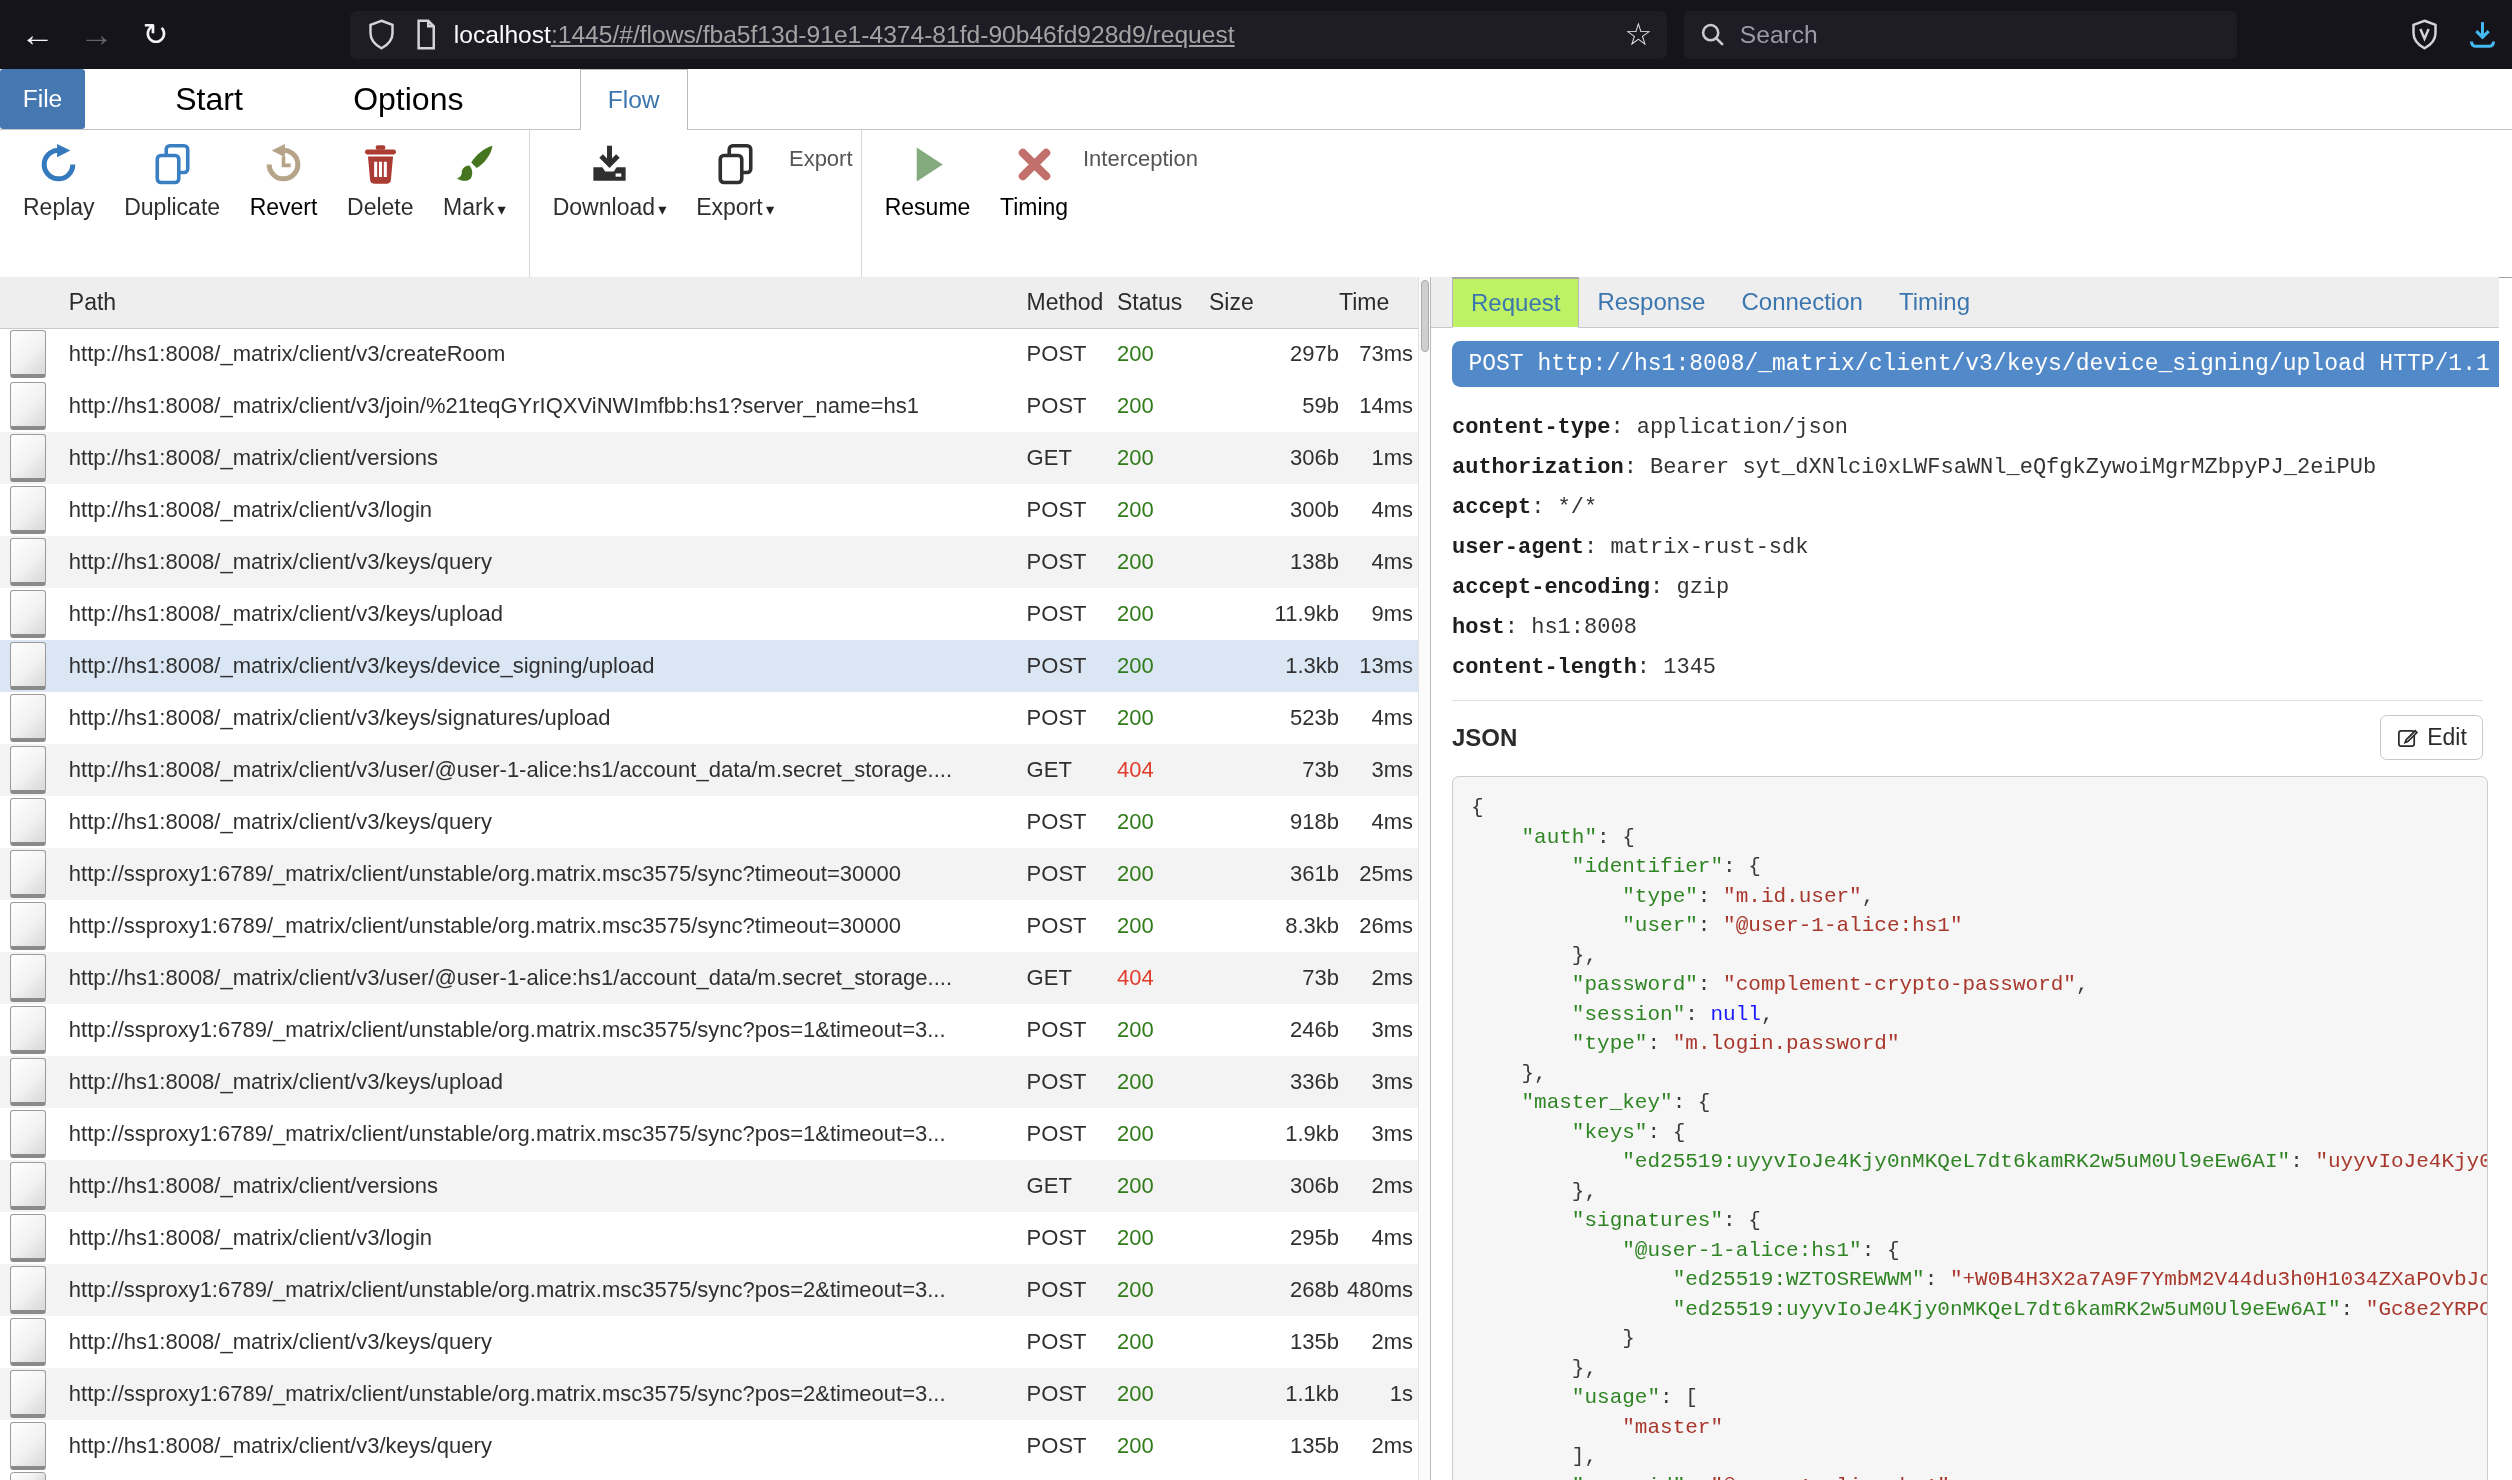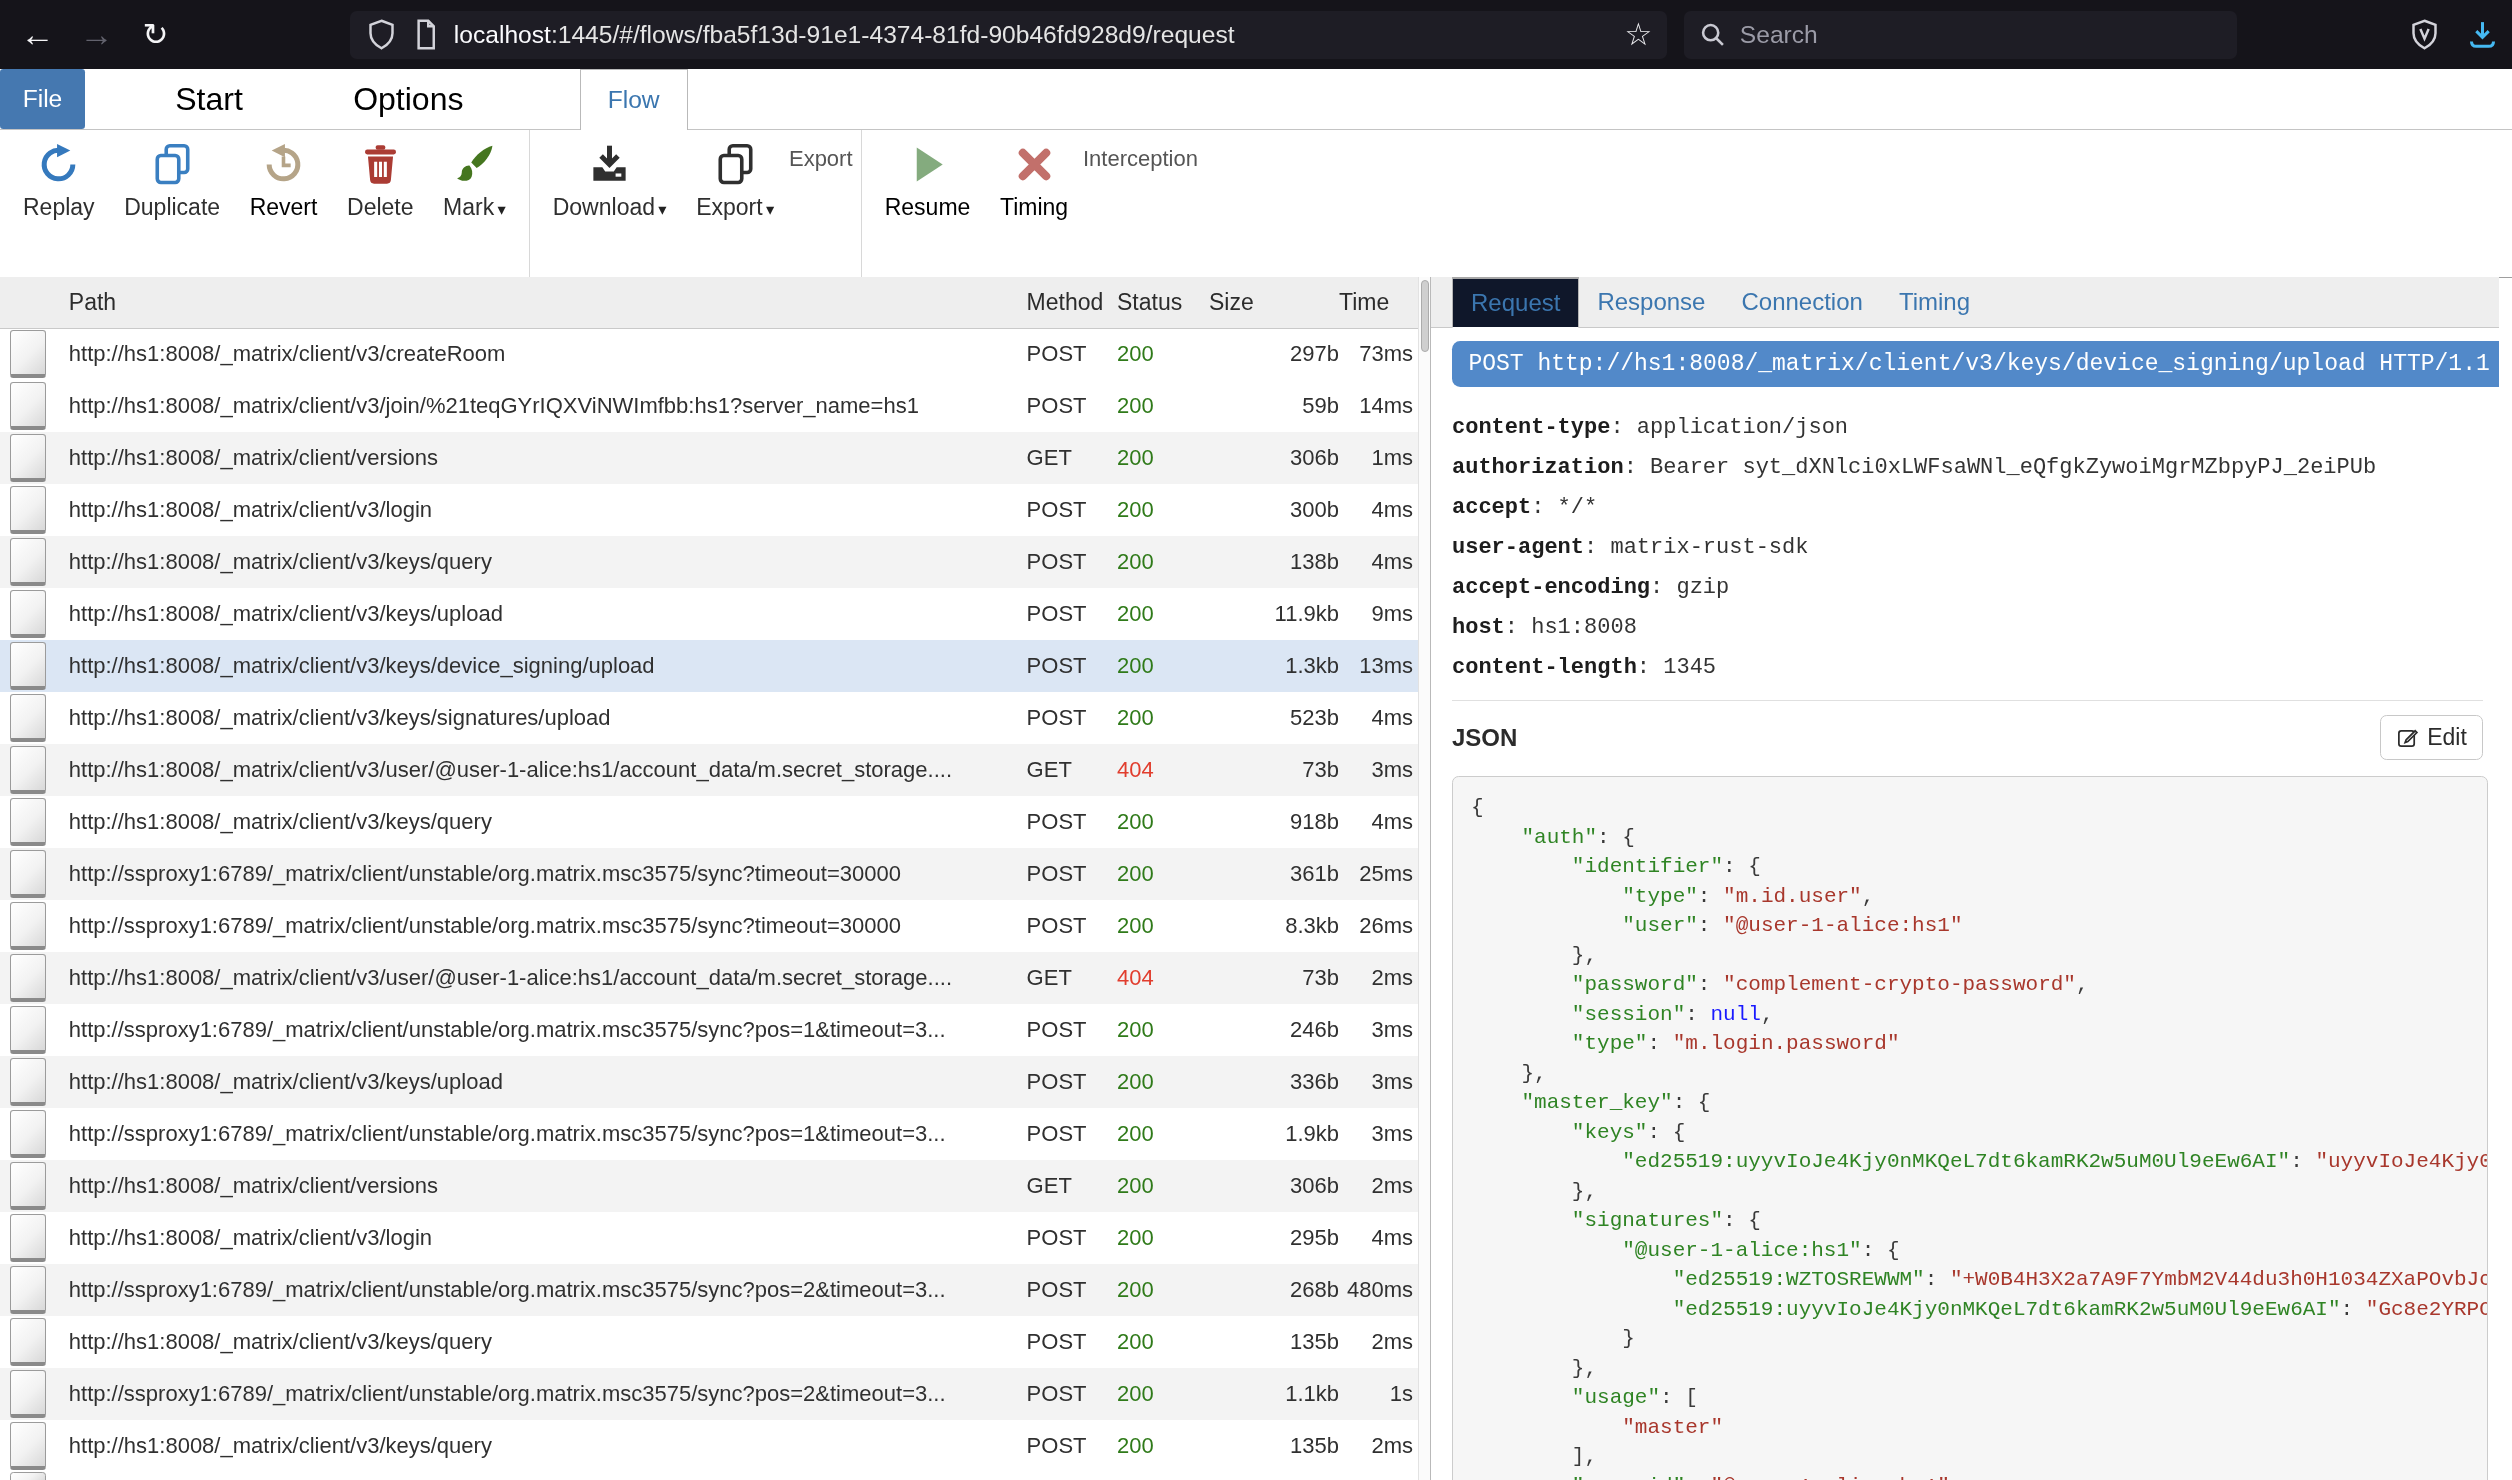--- a/index.html
+++ b/index.html
@@ -10,21 +10,21 @@
   
   .chrome { position:absolute; left:0; top:0; width:2512px; height:69px; background:#15141a; }
   .chrome .navbtn { position:absolute; top:0; height:69px; width:49px; display:flex; align-items:center;
                     justify-content:center; font-size:34px; color:#f4f4f6; }
   .chrome .navbtn.dim { color:#62626d; }
   .urlbar { position:absolute; left:350px; top:10.7px; width:1317px; height:48px; background:#1e1d25;
             border-radius:6.6px; display:flex; align-items:center; padding:0 14.8px; }
   .urlbar .ic { width:33px; height:33px; margin-right:11.5px; color:#d3d3da; flex:0 0 auto; }
   .url-text { flex:1 1 auto; font-size:24.6px; white-space:nowrap; overflow:hidden; }
   .url-host { color:#fbfbfe; }
-  .url-rest { color:#e5e5e5; }
+  .url-rest { color:#a3a3a3;text-decoration:underline; }
   .star { color:#ededf0; font-size:31px; margin-left:9.8px; }
   .searchbar { position:absolute; left:1684px; top:10.7px; width:553px; height:48px; background:#1e1d25;
                border-radius:6.6px; display:flex; align-items:center; padding:0 14.8px; }
   .searchbar .ic { width:28px; height:28px; margin-right:13px; color:#c9c9d2; }
   .search-ph { color:#9b9ba7; font-size:24.6px; }
   .chrome-right { position:absolute; right:13px; top:0; height:69px; display:flex; align-items:center; gap:24.6px; }
   .chrome-right .ic { width:33px; height:33px; color:#d3d3da; }
   .chrome-right .ic.dl { color:#45b9f2; }
 
   
@@ -87,21 +87,21 @@
   .vscroll { width:13px; height:100%; background:#fbfbfb; border-left:0.8px solid #e2e2e2;
              border-right:0.8px solid #b9b9b9; position:relative; }
   .vthumb { position:absolute; left:1.6px; top:3.3px; width:8.2px; height:72px; background:#cfcfcf;
             border:0.8px solid #ababab; border-radius:4.9px; }
 
   
   .detail { width:1068px; height:100%; background:#fff; display:flex; flex-direction:column; }
   .dtabs { height:51px; background:#eee; border-bottom:0.8px solid #c9c9c9; display:flex;
            align-items:stretch; padding-left:21px; flex:0 0 auto; }
   .dtab { color:#3b76af; font-size:24px; display:flex; align-items:center; padding:0 18px; }
-  .dtab.active { background:#0f172a; border:0.8px solid #b5b5b5; border-top:2.5px solid #a7a7a7;
+  .dtab.active { background:#bef264; border:0.8px solid #b5b5b5; border-top:2.5px solid #a7a7a7;
                  border-bottom:0.8px solid #fff; margin-bottom:-0.8px; color:#3b76af; }
   .dbody { flex:1 1 auto; padding:13px 0 0 21px; overflow:hidden; }
   .reqline { height:46px; line-height:46px; background:#5289c9; color:#fff; border-radius:8.2px 0 0 8.2px;
              font-family:"Liberation Mono", monospace; font-size:23px; padding-left:16.4px;
              white-space:nowrap; overflow:hidden; }
   .hdrs { margin-top:21px; font-family:"Liberation Mono", monospace; font-size:22px; color:#333; }
   .hdr-line { height:40px; line-height:40px; white-space:nowrap; overflow:hidden; }
   .hdr-name { font-weight:bold; color:#1d1d1d; }
   .hr { border-top:0.8px solid #e0e0e0; margin:11.5px 16.4px 0 0; }
   .bodybar { display:flex; align-items:center; justify-content:space-between; margin:11.5px 16.4px 0 0; height:51px; }

